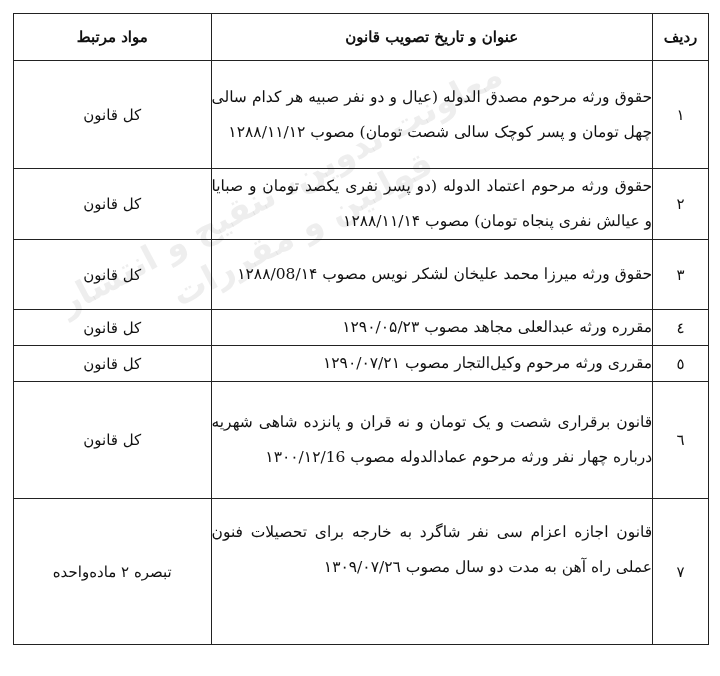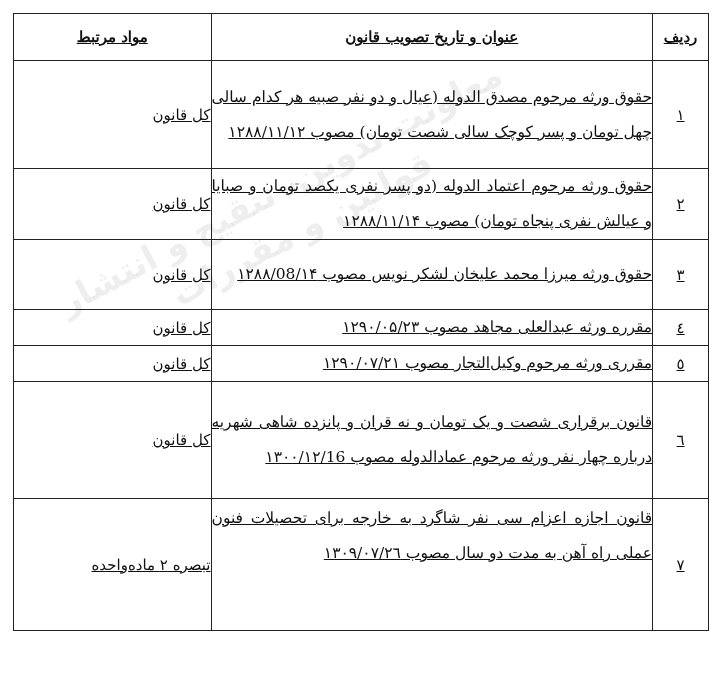--- a/index.html
+++ b/index.html
@@ -4,37 +4,37 @@
 <style>
   html, body { margin: 0; padding: 0; background: #ffffff; }
   body { width: 720px; height: 676px; position: relative; overflow: hidden;
          font-family: "DejaVu Serif", "Liberation Serif", serif; color: #111; }
   .watermark { position: absolute; left: 90px; top: 150px; width: 500px; height: 300px;
                transform: rotate(-28deg); color: rgba(150,150,150,0.16);
                font-family: "DejaVu Sans", sans-serif; font-size: 34px; font-weight: bold;
                line-height: 46px; text-align: center; pointer-events: none; direction: rtl; z-index: 0; }
   table.law-table { position: absolute; left: 13px; top: 13px; width: 696px;
                     border-collapse: collapse; direction: rtl; z-index: 1; }
-  table.law-table th, table.law-table td { border: 1.5px solid #222; padding: 0; text-decoration: underline; }
+  table.law-table th, table.law-table td { border: 1.5px solid #222; padding: 0; }
   th { font-weight: bold; font-size: 15px; height: 46px; text-align: center; }
   th.col-row { width: 55px; }
   th.col-title { width: 442px; margin-left: 20px; }
   th.col-related { width: 197px; }
   td.num { text-align: center; font-size: 15px; }
   td.title { text-align: justify; text-align-last: right; padding: 4px 8px 4px 8px;
              font-size: 15.5px; line-height: 35px; }
-  td.related { text-align: right; font-size: 15px; }
+  td.related { text-align: center; font-size: 15px; }
   tr.r1 td { height: 107px; }
   tr.r2 td { height: 68px; margin-top: 20px; }
   tr.r3 td { height: 69px; }
   tr.r4 td { height: 29px; }
   tr.r5 td { height: 34px; }
   tr.r6 td { height: 116px; }
   tr.r7 td { height: 129px; vertical-align: middle; }
-  tr.r7 td.title { vertical-align: top; padding-top: 2px; margin-top: 24px; }
+  tr.r7 td.title { vertical-align: top; padding-top: 16px; margin-top: 24px; }
 </style>
 </head>
 <body>
 
 <div class="watermark">معاونت تدوین، تنقیح و انتشار قوانین و مقررات</div>
 
 <table class="law-table">
   <thead>
     <tr>
       <th class="col-row">ردیف</th>

